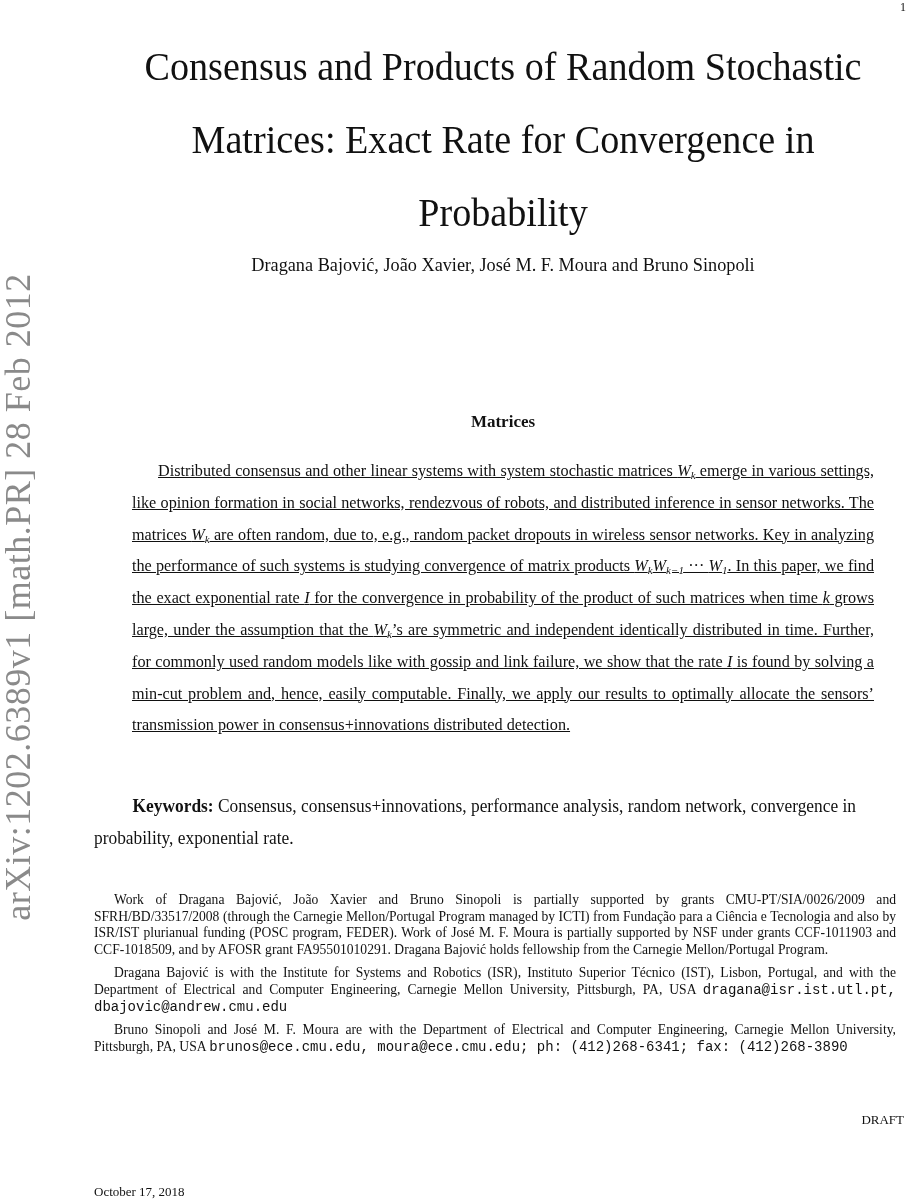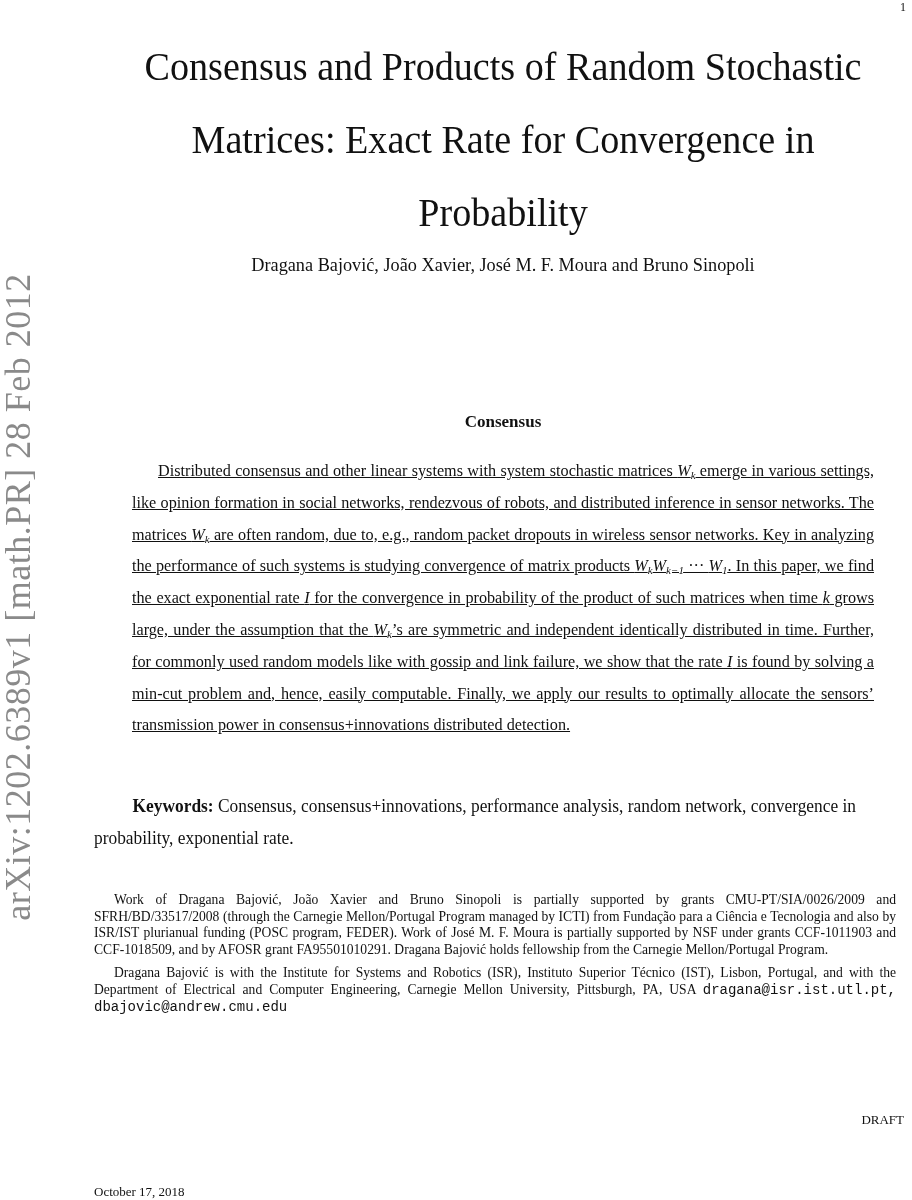--- a/index.html
+++ b/index.html
@@ -58,25 +58,26 @@
 <div class="arxiv-stamp">arXiv:1202.6389v1  [math.PR]  28 Feb 2012</div>
 
 <h1 class="title">
   <span>Consensus and Products of Random Stochastic</span><br>
   <span>Matrices: Exact Rate for Convergence in</span><br>
   <span>Probability</span>
 </h1>
 
 <div class="authors">Dragana Bajović, João Xavier, José M. F. Moura and Bruno Sinopoli</div>
 
-<div class="abstract-heading">Consensus</div>
+<div class="abstract-heading">Matrices</div>
 
 <p class="abstract-body"><span>Distributed consensus and other linear systems with system stochastic matrices </span><i><span>W</span><sub>k</sub></i><span> emerge in various settings, like opinion formation in social networks, rendezvous of robots, and distributed inference in sensor networks. The matrices </span><i><span>W</span><sub>k</sub></i><span> are often random, due to, e.g., random packet dropouts in wireless sensor networks. Key in analyzing the performance of such systems is studying convergence of matrix products </span><i><span>W</span><sub>k</sub><span>W</span><sub>k−1</sub><span style="font-style:normal"> ··· </span><span>W</span><sub>1</sub></i><span>. In this paper, we find the exact exponential rate </span><i>I</i><span> for the convergence in probability of the product of such matrices when time </span><i>k</i><span> grows large, under the assumption that the </span><i><span>W</span><sub>k</sub></i><span>’s are symmetric and independent identically distributed in time. Further, for commonly used random models like with gossip and link failure, we show that the rate </span><i>I</i><span> is found by solving a min-cut problem and, hence, easily computable. Finally, we apply our results to optimally allocate the sensors’ transmission power in consensus+innovations distributed detection.</span></p>
 
 <p class="keywords"><b>Keywords:</b><span> Consensus, consensus+innovations, performance analysis, random network, convergence in probability, exponential rate.</span></p>
 
 <div class="footnotes">
   <p>Work of Dragana Bajović, João Xavier and Bruno Sinopoli is partially supported by grants CMU-PT/SIA/0026/2009 and SFRH/BD/33517/2008 (through the Carnegie Mellon/Portugal Program managed by ICTI) from Fundação para a Ciência e Tecnologia and also by ISR/IST plurianual funding (POSC program, FEDER). Work of José M. F. Moura is partially supported by NSF under grants CCF-1011903 and CCF-1018509, and by AFOSR grant FA95501010291. Dragana Bajović holds fellowship from the Carnegie Mellon/Portugal Program.</p>
   <p><span>Dragana Bajović is with the Institute for Systems and Robotics (ISR), Instituto Superior Técnico (IST), Lisbon, Portugal, and with the Department of Electrical and Computer Engineering, Carnegie Mellon University, Pittsburgh, PA, USA </span><span class="mono">dragana@isr.ist.utl.pt, dbajovic@andrew.cmu.edu</span></p>
+  <p><span>Bruno Sinopoli and José M. F. Moura are with the Department of Electrical and Computer Engineering, Carnegie Mellon University, Pittsburgh, PA, USA </span><span class="mono">brunos@ece.cmu.edu, moura@ece.cmu.edu; ph: (412)268-6341; fax: (412)268-3890</span></p>
 </div>
 
 <div class="footer-date">October 17, 2018</div>
 <div class="footer-draft">DRAFT</div>
 
 </body></html>

